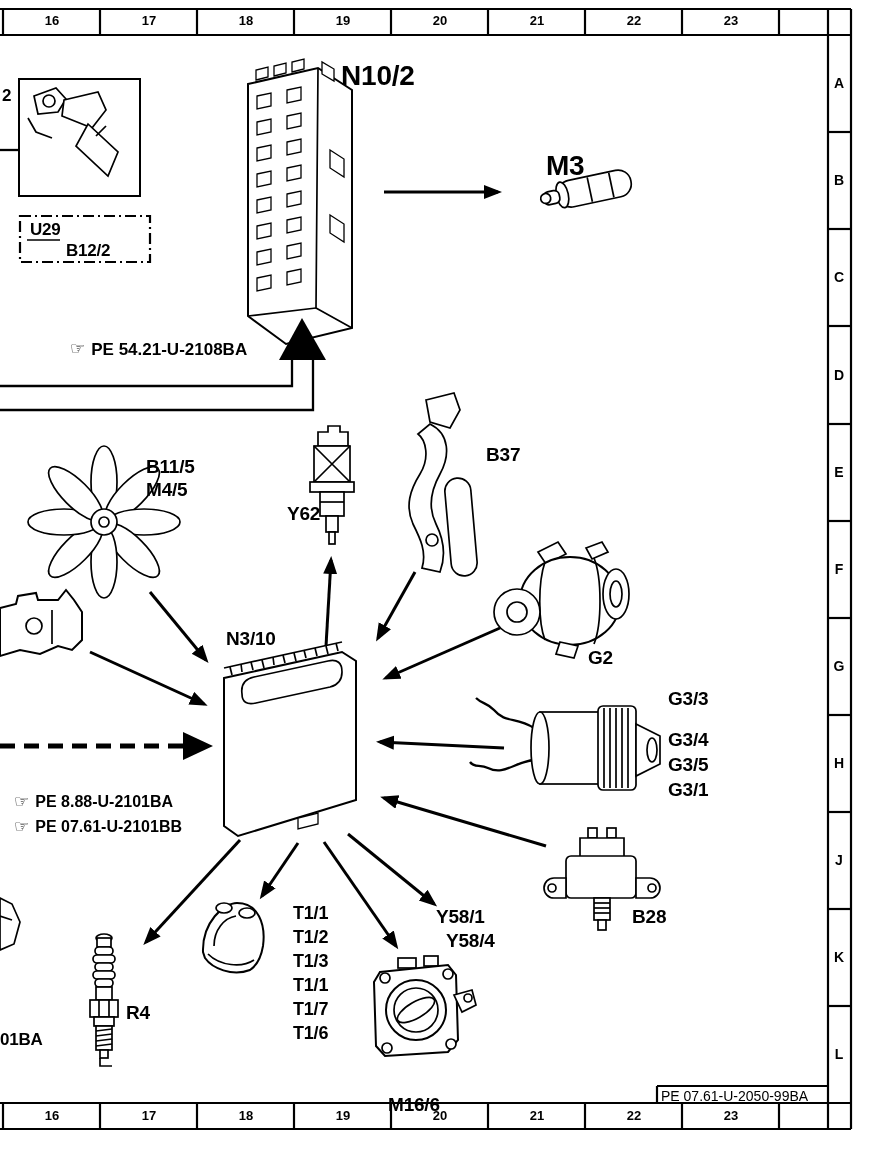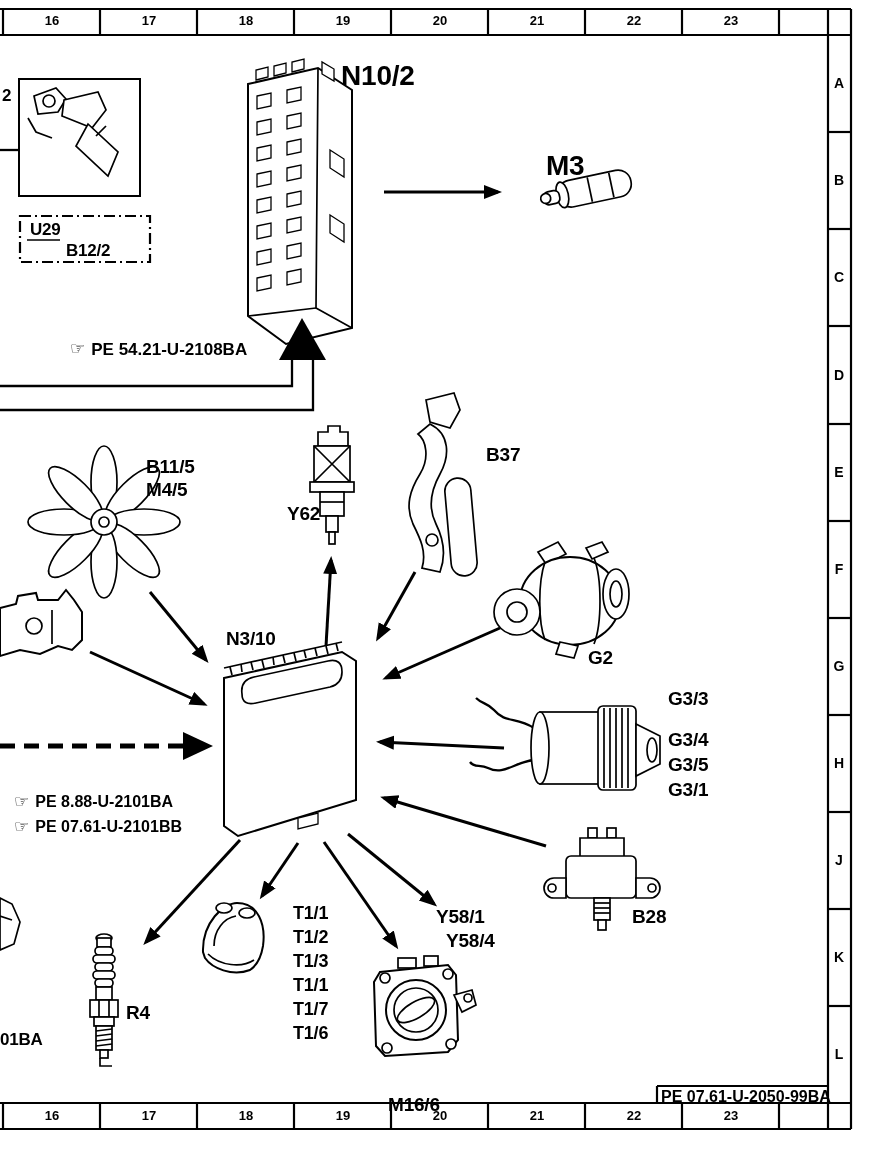--- a/index.html
+++ b/index.html
@@ -17,21 +17,21 @@
   .lbl{position:absolute;font-weight:700;white-space:nowrap;letter-spacing:-0.2px;}
   .s20{font-size:28px;}
   .s19{font-size:19px;}
   .s18{font-size:18px;}
   .s17{font-size:17px;}
   .gnum{position:absolute;font-weight:700;font-size:13px;transform:translateX(-50%);}
   .glet{position:absolute;font-weight:700;font-size:14px;transform:translateX(-50%);}
   .note{position:absolute;display:flex;align-items:flex-start;gap:6px;font-weight:700;
         font-size:16px;white-space:nowrap;}
   .note .hand{font-weight:400;font-size:17px;line-height:1.1;}
-  .corner{position:absolute;font-weight:700;font-size:16px;white-space:nowrap;}
+  .corner{position:absolute;font-weight:400;font-size:14px;white-space:nowrap;}
 </style>
 </head>
 <body>
 
 <div class="page">
 
   <svg class="art" width="880" height="1154" viewBox="0 0 880 1154">
     <defs>
       <marker id="ah" markerUnits="userSpaceOnUse" markerWidth="22" markerHeight="18" refX="14" refY="7" orient="auto">
         <polygon points="0,0 18,7 0,14" fill="#000"></polygon>

